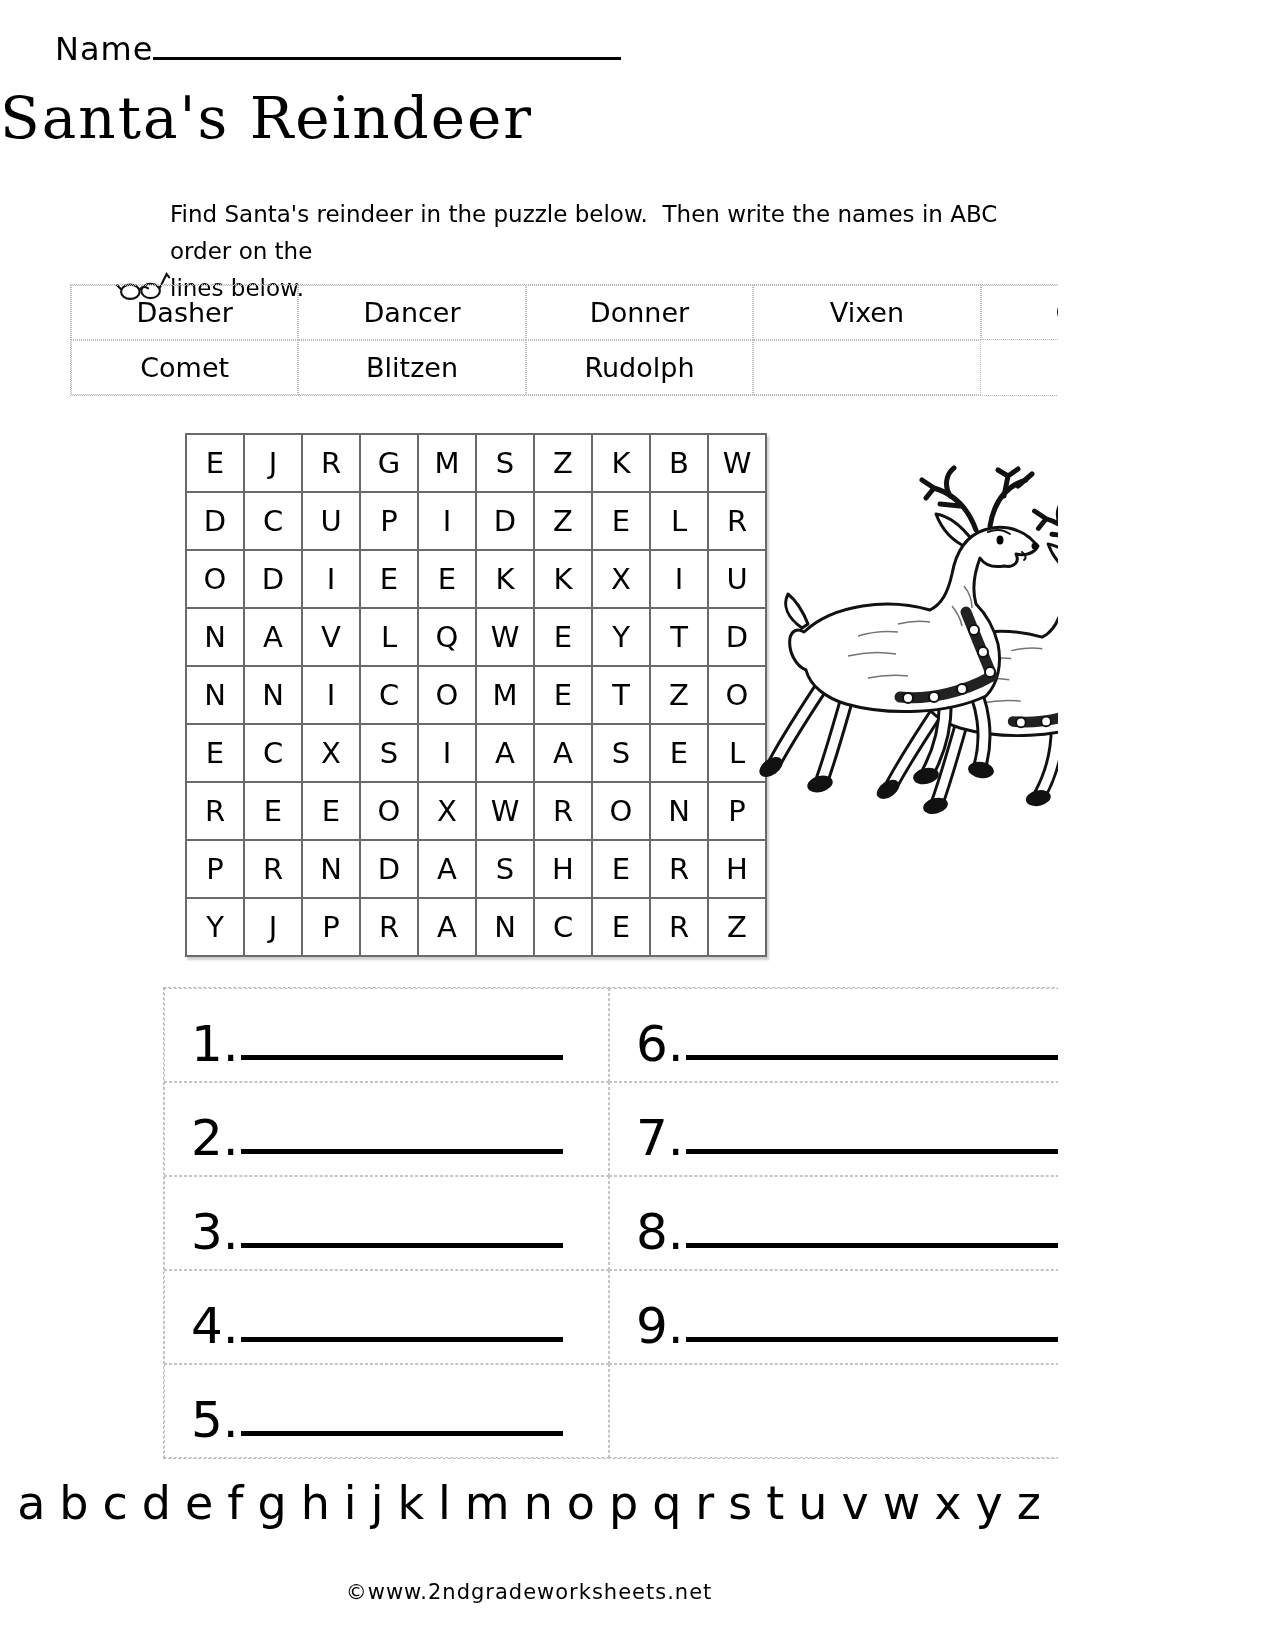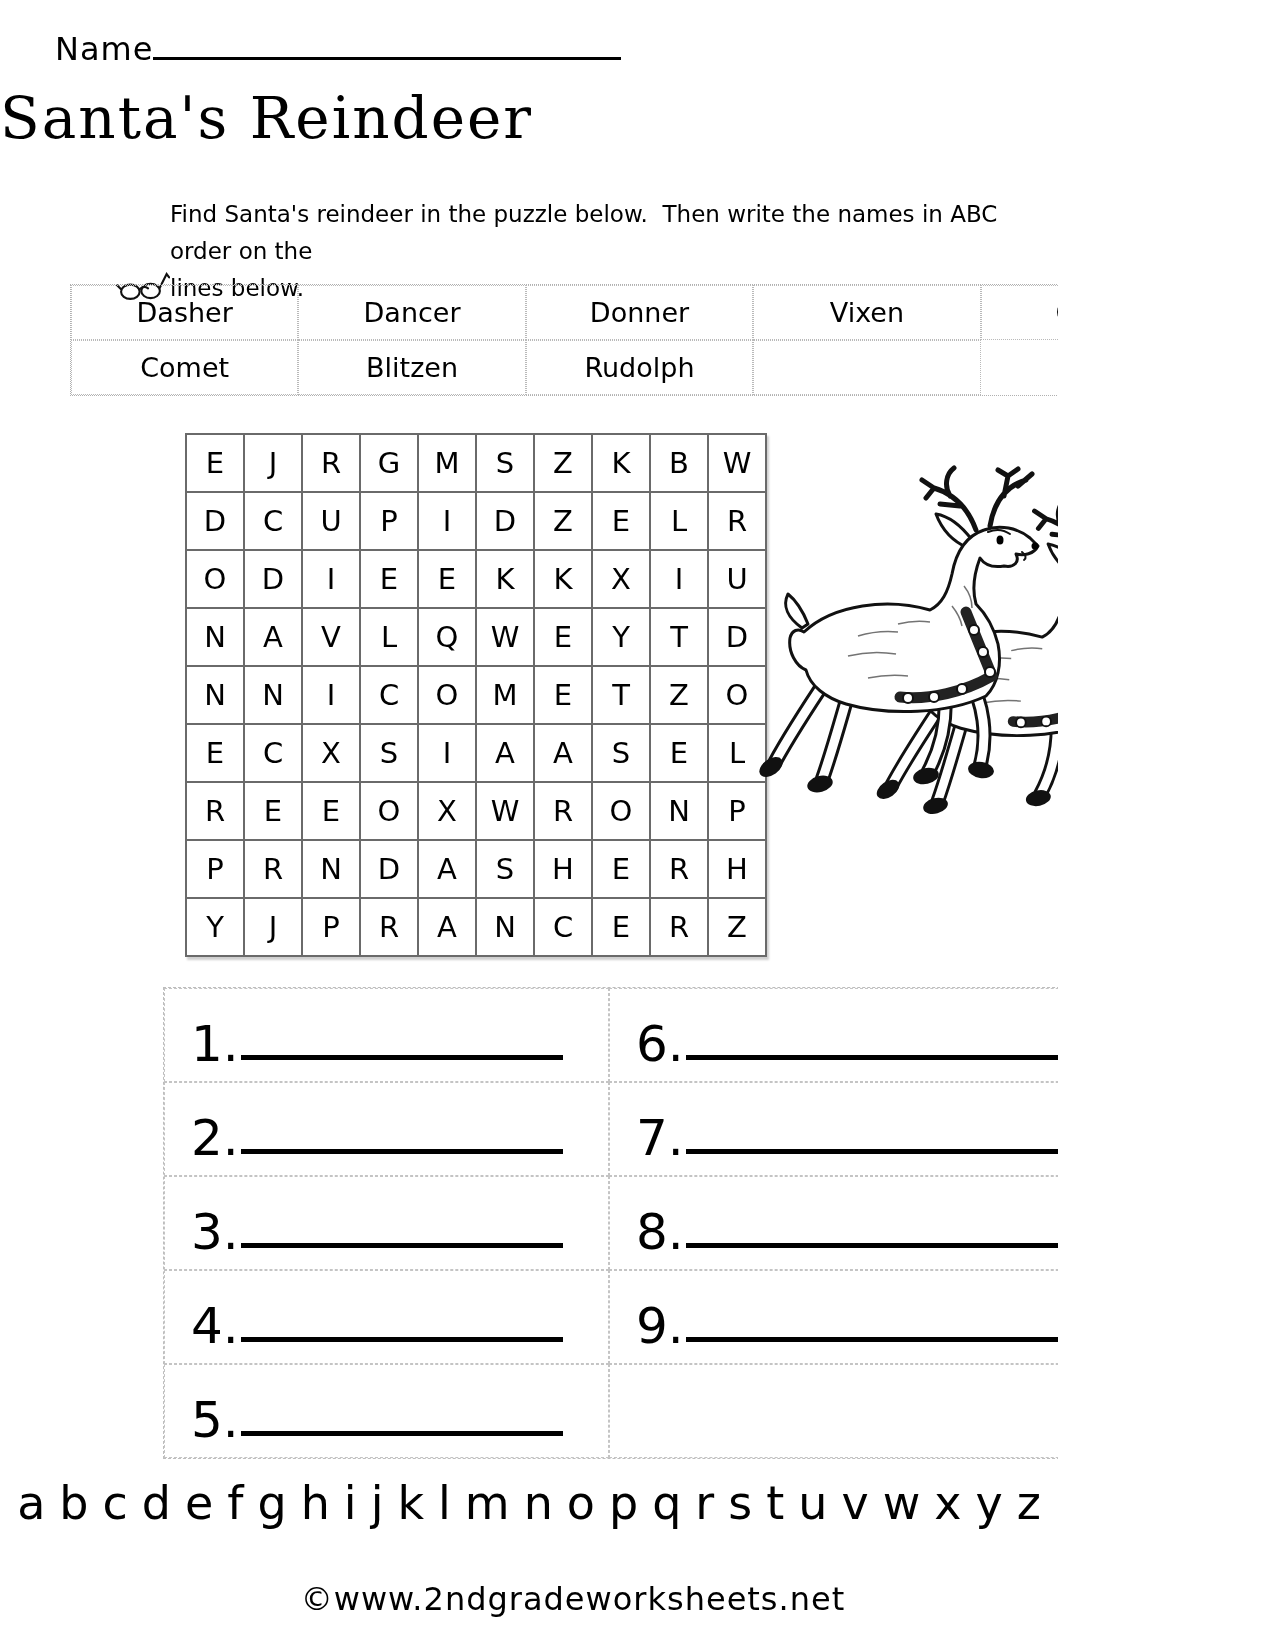--- a/index.html
+++ b/index.html
@@ -87,21 +87,21 @@
   
   .alphabet{
     position:absolute;left:0;top:1476px;width:100%;
     text-align:center;font-size:46px;letter-spacing:14px;padding-left:14px;
     box-sizing:border-box;
   }
 
   
   .footer{
     position:absolute;left:0;top:1580px;width:100%;
-    text-align:center;font-size:32px;letter-spacing:1px;padding-left:44px;
+    text-align:center;font-size:21px;letter-spacing:1px;
   }
 </style>
 </head>
 <body>
 
 <div class="page">
 
   <div class="name-row">
     <span class="name-label">Name</span><span class="name-line"></span>
   </div>

